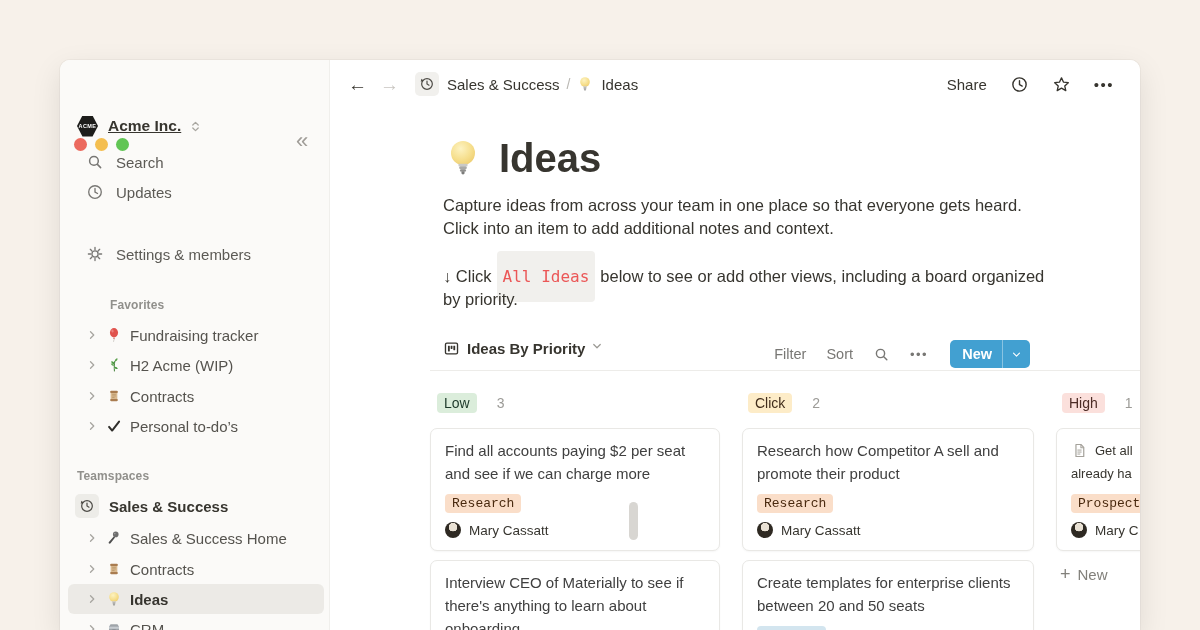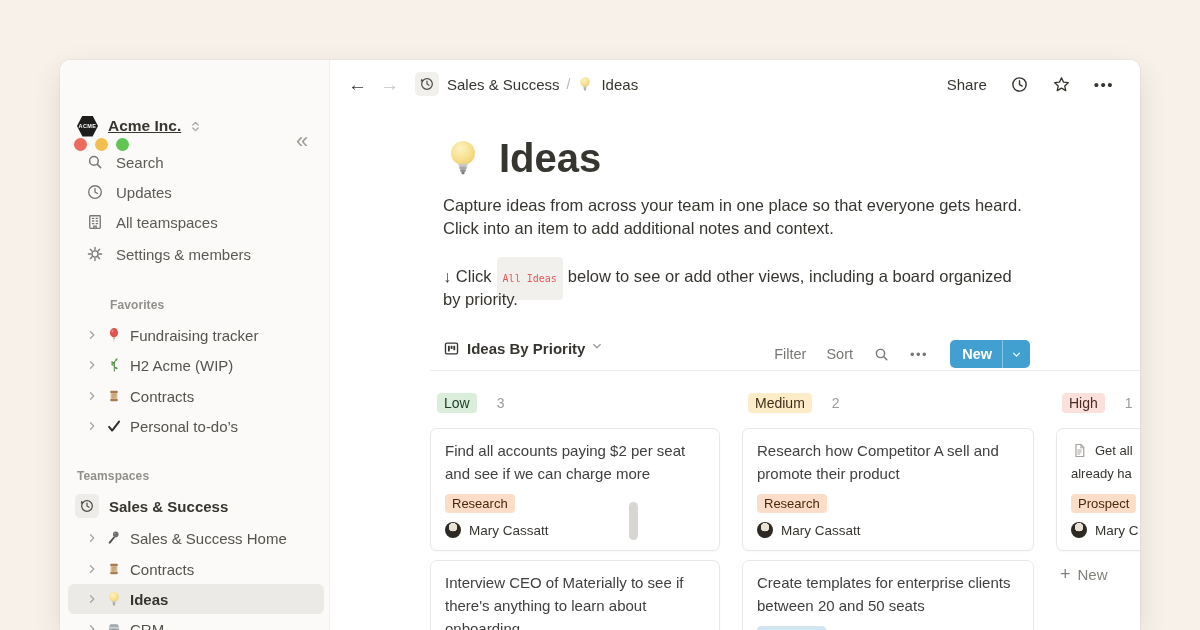--- a/index.html
+++ b/index.html
@@ -69,21 +69,21 @@
   .top-actions .ic { width:19px; height:19px; color:#37352F; cursor:pointer; }
   .dots { font-size:15px; letter-spacing:1.5px; color:#37352F; cursor:pointer; }
 
   
   #page-title-row { position:absolute; left:113px; top:78px; display:flex; align-items:flex-end; }
   #page-title { font-size:40px; font-weight:700; color:#37352F; margin-left:16px; line-height:1; }
   .desc { position:absolute; left:113px; font-size:16.5px; line-height:23px; color:#37352F; white-space:nowrap; }
   .callout-line { position:absolute; left:113px; font-size:16.5px; line-height:23px; color:#37352F; white-space:nowrap; }
   .code-chip {
     font-family:"DejaVu Sans Mono","Liberation Mono",monospace;
-    font-size:10px; color:#EB5757; background:#F1F0ED;
+    font-size:16px; color:#EB5757; background:#F1F0ED;
     border-radius:4px; padding:16px 6px; margin:0 5px;
   }
 
   
   #view-toolbar { position:absolute; left:113px; top:280px; width:587px; height:30px;
     display:flex; align-items:flex-start; }
   #view-toolbar .board-ic { width:17px; height:17px; color:#37352F; }
   #view-name { font-size:15px; font-weight:700; color:#37352F; margin-left:7px; white-space:nowrap; }
   #view-chev { width:12px; height:12px; color:#9B9993; margin-left:6px; }
   .tb-right { margin-left:auto; display:flex; align-items:center; gap:20px; }
@@ -109,21 +109,21 @@
     position:absolute; width:290px; background:#fff;
     border:1px solid #E9E8E5; border-radius:7px;
     box-shadow:0 1px 2px rgba(15,15,15,0.04);
     padding:10px 14px 12px; cursor:pointer;
   }
   .card .title { font-size:15px; font-weight:500; line-height:23px; color:#404040; }
   .card .title-line { font-size:13px; font-weight:500; line-height:23px; color:#37352F; white-space:nowrap; }
   .card .doc-line { display:flex; align-items:center; }
   .card .doc-line .ic { width:17px; height:17px; color:#A5A29B; margin-right:7px; flex:0 0 17px; }
   .tag { display:inline-block; font-size:13px; border-radius:4px; padding:1px 7px; margin-top:9px; line-height:17px; }
-  .tag.orange { background:#FADEC9; color:#49290E; }
+  .tag.orange { background:#FADEC9; color:#49290E;font-family:Liberation Mono, monospace; }
   .tag.blue   { background:#D3E5EF; color:#183347; }
   .person { display:flex; align-items:center; margin-top:9px; }
   .avatar { width:16px; height:16px; border-radius:50%; flex:0 0 16px;
     background:radial-gradient(circle at 50% 32%, #E9E1D4 0 31%, #2E2922 33%); }
   .person .name { font-size:13.5px; color:#37352F; margin-left:8px; white-space:nowrap; }
   .add-new { position:absolute; display:flex; align-items:center; color:#82807B; cursor:pointer; }
   .add-new .plus { font-size:18px; line-height:1; margin-right:7px; color:#82807B; }
   .add-new .lbl { font-size:15px; }
   #scroll-thumb { position:absolute; left:299px; top:442px; width:9px; height:38px;
     background:#D8D6D2; border-radius:5px; cursor:pointer; }
@@ -268,26 +268,20 @@
       <svg class="ic">
           <use href="#i-search"></use>
         </svg>
       <span class="lbl">Search</span>
     </div>
     <div class="row side-item" style="top:117px">
       <svg class="ic">
           <use href="#i-clock"></use>
         </svg>
       <span class="lbl">Updates</span>
-    </div>
-    <div class="row side-item" style="top:147px">
-      <svg class="ic">
-          <use href="#i-building"></use>
-        </svg>
-      <span class="lbl">All teamspaces</span>
     </div>
     <div class="row side-item" style="top:179px">
       <svg class="ic">
           <use href="#i-gear"></use>
         </svg>
       <span class="lbl">Settings &amp; members</span>
     </div>
 
     <div class="abs sec-header" style="left:17px; top:238px;margin-left:33px;">Favorites</div>
 
@@ -446,21 +440,21 @@
         </div>
       </div>
     </div>
     <div id="toolbar-divider"></div>
 
     <div class="col-header" style="left:107px">
       <span class="badge green">Low</span>
       <span class="col-count">3</span>
     </div>
     <div class="col-header" style="left:418px">
-      <span class="badge yellow">Medium</span>
+      <span class="badge yellow">Click</span>
       <span class="col-count">2</span>
     </div>
     <div class="col-header" style="left:732px">
       <span class="badge red">High</span>
       <span class="col-count">1</span>
     </div>
 
     <div class="card" style="left:100px; top:368px;">
       <div class="title">Find all accounts paying $2 per seat and see if we can charge more</div>
       <span class="tag orange">Research</span>

